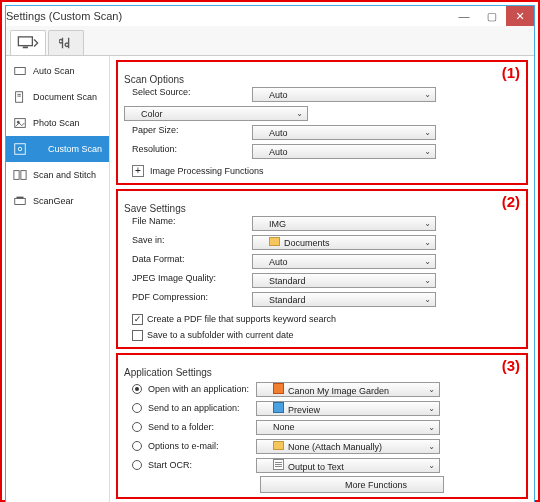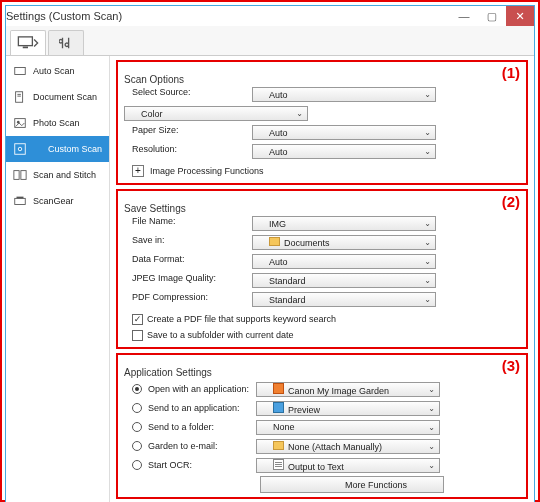--- a/index.html
+++ b/index.html
@@ -416,21 +416,21 @@
             <span class="radlab">Send to a folder:</span>
             <div class="selwrap">
                 <div class="sel">
                   <span>None</span>
                   <span class="tri">⌄</span>
                 </div>
               </div>
           </div>
           <div class="radrow">
             <span class="rad"></span>
-            <span class="radlab">Garden to e-mail:</span>
+            <span class="radlab">Options to e-mail:</span>
             <div class="selwrap">
                 <div class="sel">
                   <span><span class="folder-ico"></span><span>None (Attach Manually)</span></span>
                   <span class="tri">⌄</span>
                 </div>
               </div>
           </div>
           <div class="radrow">
             <span class="rad"></span>
             <span class="radlab">Start OCR:</span>

